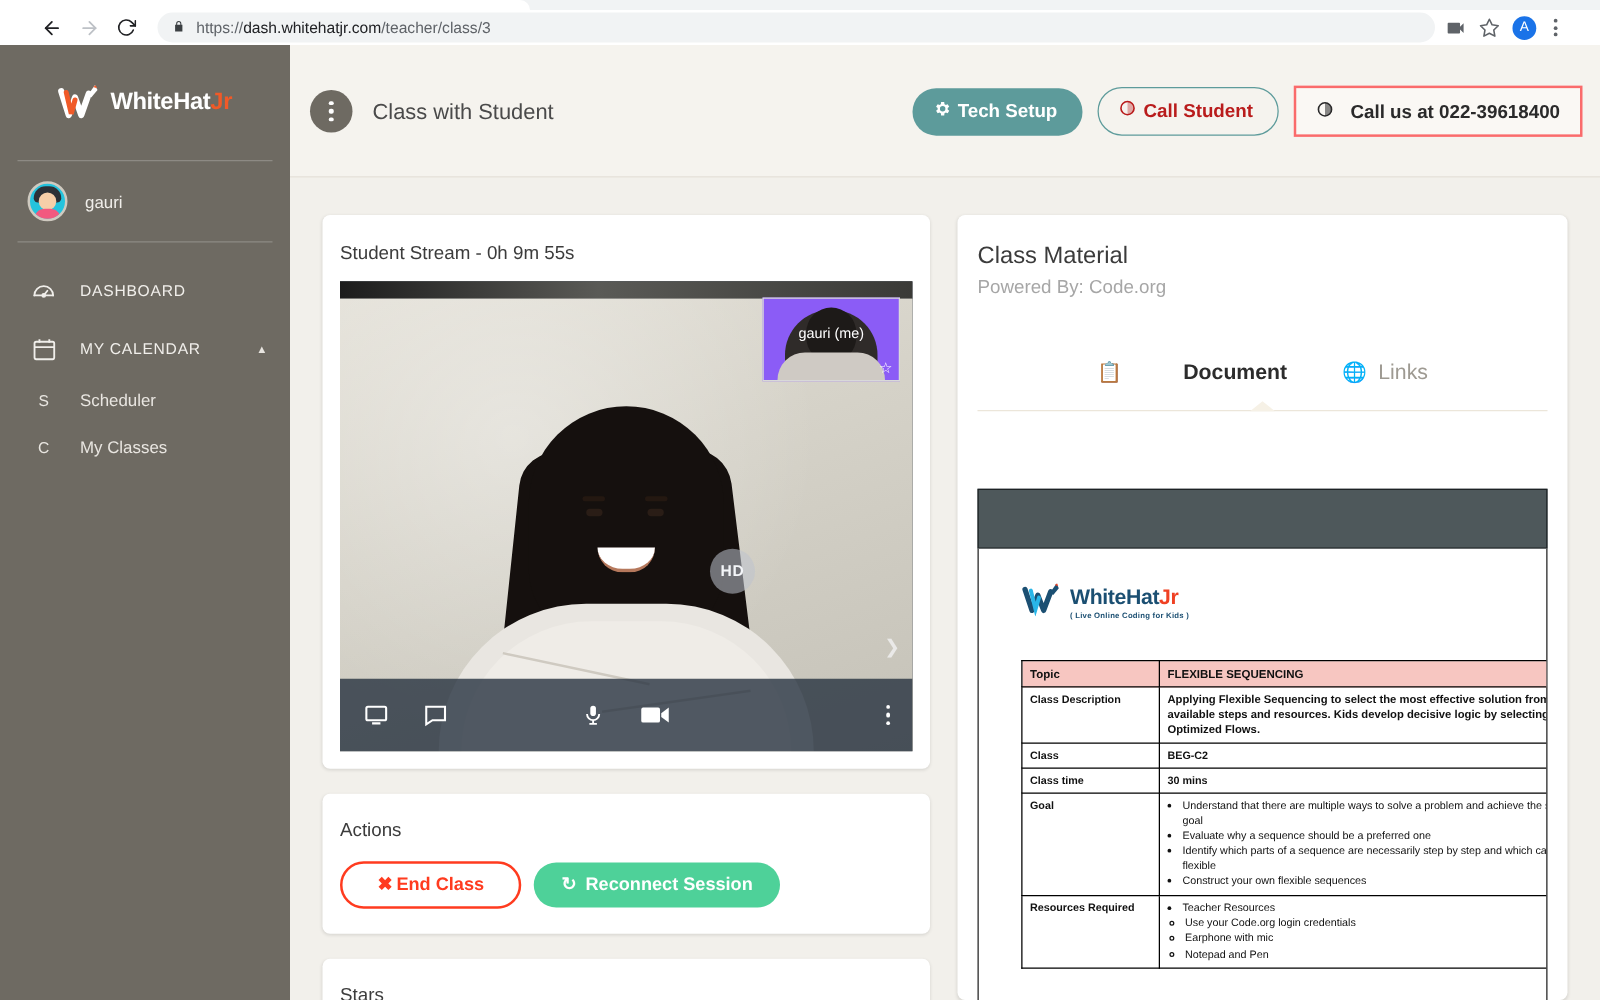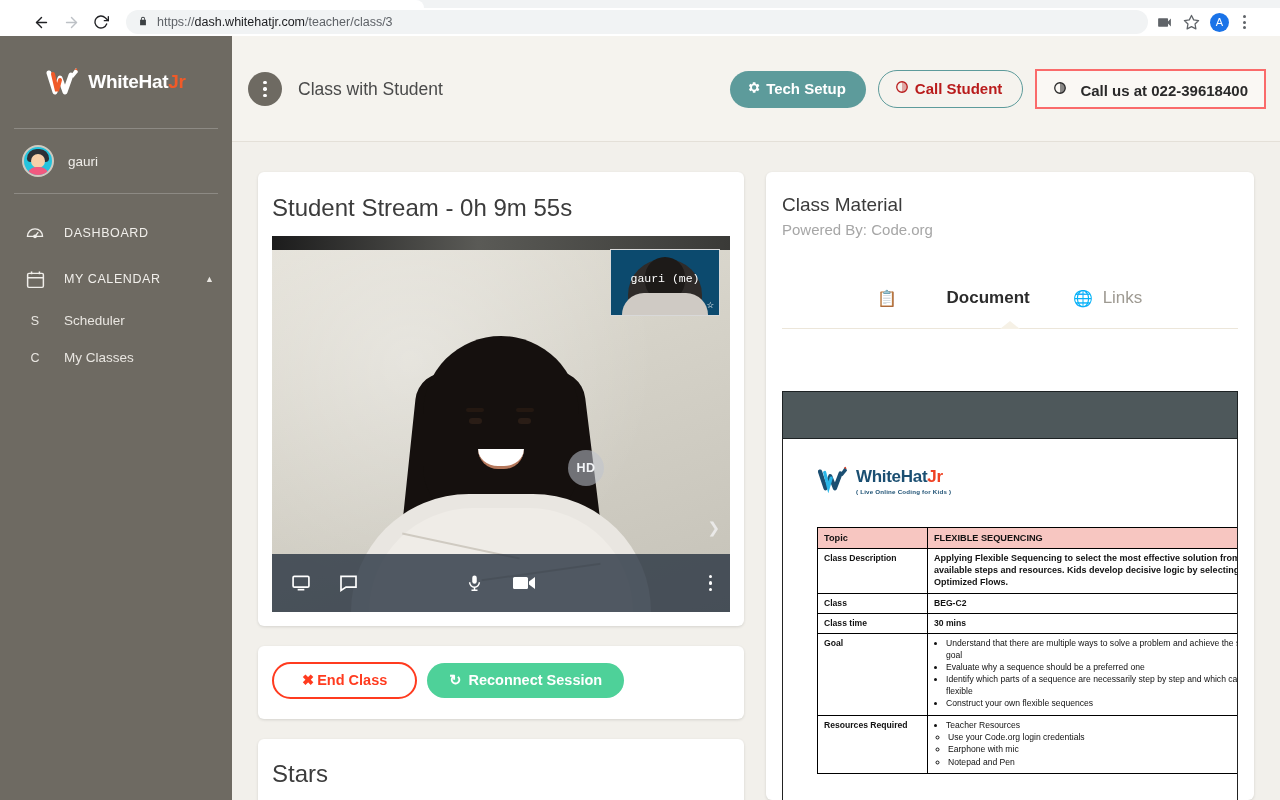--- a/index.html
+++ b/index.html
@@ -88,21 +88,21 @@
     border: 2.5px solid #fa6b6b; background: #faf8f4; padding: 10px 16px 8px;
     display: flex; align-items: center; gap: 13px; cursor: pointer;
   }
   .call-us-box .txt { font-size: 15px; font-weight: 600; color: #2a2a2a; }
 
   
   #main { position: absolute; left: 232px; top: 106px; width: 1048px; height: 658px; }
   .card { background: #ffffff; border-radius: 6px; box-shadow: 0 1px 3px rgba(0,0,0,0.12); }
 
   #col-left { position: absolute; left: 26px; top: 30px; width: 486px; }
-  .card-title { font-size: 24px; color: #3c3c3c; font-weight: 400; }
+  .card-title { font-size: 15px; color: #3c3c3c; font-weight: 400; }
 
   
   #video-card { padding: 16px 14px 14px; }
   #video-card .card-title { margin: 6px 0 14px 0; }
   .video-frame { position: relative; width: 458px; height: 376px; background: #1e242b; overflow: hidden; }
   .v-topbar { position: absolute; left: 0; top: 0; width: 100%; height: 14px; background: linear-gradient(90deg,#1c1c1c 0%,#5a5a56 45%,#3a3a37 100%); }
   .v-scene { position: absolute; left: 0; top: 14px; width: 100%; height: 362px; background: linear-gradient(170deg,#dedbd2 0%,#cfccc2 45%,#c2bfb5 100%); }
   .v-wall { position: absolute; inset: 0; background:
       radial-gradient(circle at 30% 30%, rgba(255,255,255,0.35), rgba(0,0,0,0) 60%),
       linear-gradient(160deg, #e3e0d7 0%, #d6d3c9 40%, #c5c2b8 100%); }
@@ -123,21 +123,21 @@
   .p-shirt { position: absolute; left: 18px; bottom: 0; width: 264px; height: 104px; background: #efece7; border-radius: 120px 120px 0 0; }
   .p-shirt-line { position: absolute; width: 120px; height: 1.5px; background: #cfcac1; }
 
   .hd-badge {
     position: absolute; left: 296px; top: 214px; width: 36px; height: 36px; border-radius: 50%;
     background: rgba(190,195,205,0.55); color: #f3f5f8; font-size: 12.5px; font-weight: 600;
     display: flex; align-items: center; justify-content: center; letter-spacing: 0.5px;
   }
   .pip {
     position: absolute; right: 10px; top: 13px; width: 110px; height: 67px;
-    background: #0c4a6e; border: 1.5px solid #d9d9d9; overflow: hidden; font-family: Liberation Mono, monospace;
+    background: #8b5cf6; border: 1.5px solid #d9d9d9; overflow: hidden;
   }
   .pip .pip-person { position: absolute; left: 50%; bottom: -6px; transform: translateX(-50%); width: 74px; height: 62px; background: #2f2b29; border-radius: 36px 36px 0 0; }
   .pip .pip-head { position: absolute; left: 50%; bottom: 14px; transform: translateX(-50%); width: 40px; height: 44px; background: #1d1a18; border-radius: 20px; }
   .pip .pip-shirt { position: absolute; left: 50%; bottom: 0; transform: translateX(-50%); width: 86px; height: 22px; background: #cfcac4; border-radius: 40px 40px 0 0; }
   .pip-label { position: absolute; left: 0; top: 22px; width: 100%; text-align: center; color: #fff; font-size: 11.5px; z-index: 3; }
   .pip-star { position: absolute; right: 5px; bottom: 3px; color: #fff; font-size: 12px; z-index: 3; }
   .v-chevron { position: absolute; right: 10px; top: 283px; color: #f0f0f0; font-size: 15px; opacity: 0.85; }
   .v-controls {
     position: absolute; left: 0; bottom: 0; width: 100%; height: 58px;
     background: rgba(34,46,60,0.78); display: flex; align-items: center; padding: 0 18px;
@@ -433,20 +433,21 @@
                   <i></i>
                   <i></i>
                   <i></i>
                 </span>
             </div>
           </div>
         </div>
       </div>
 
       <div class="card" id="actions-card">
+        <div class="card-title">Actions</div>
         <div class="act-row">
           <button class="btn-end">
             <span>✖</span>
             <span>End Class</span>
           </button>
           <button class="btn-reconnect">
             <span>↻</span>
             <span>Reconnect Session</span>
           </button>
         </div>

